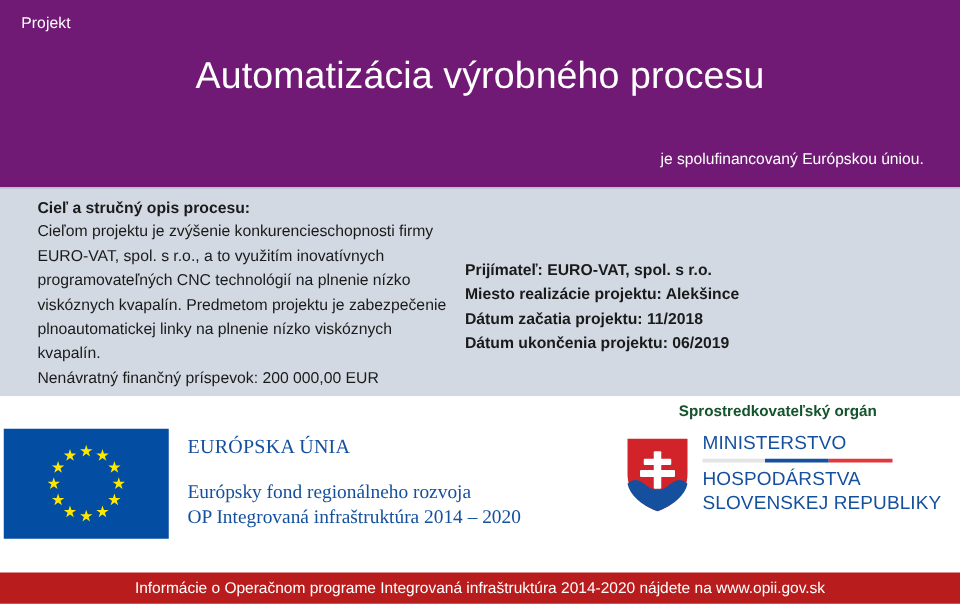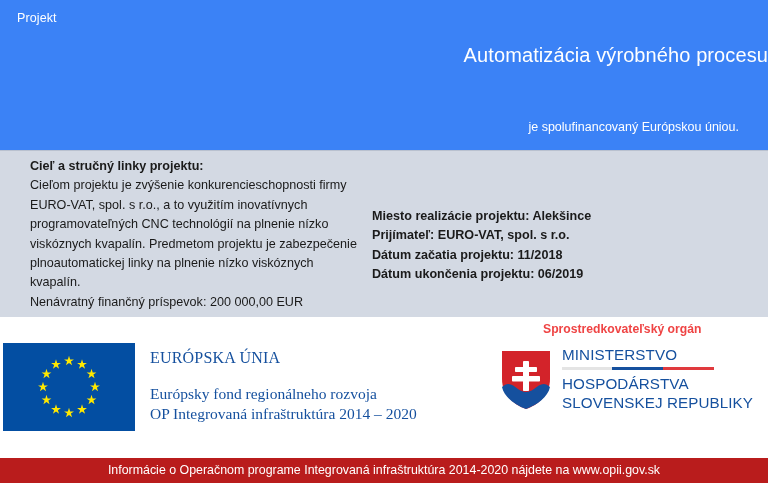--- a/index.html
+++ b/index.html
@@ -14,37 +14,37 @@
     overflow: hidden;
     position: relative;
   }
 
   
   .header {
     position: absolute;
     left: 0; top: 0;
     width: 768px;
     height: 150px;
-    background: #3b82f6;
+    background: #701a75;
     color: #ffffff;
     overflow: hidden;
   }
   .header-eyebrow {
     position: absolute;
     left: 17px; top: 11px;
     font-size: 12.5px;
     letter-spacing: 0.1px;
     color: #ffffff;
   }
   .header-title {
     position: absolute;
     left: 0; top: 44px;
     width: 768px;
-    text-align: right;
-    font-size: 20px;
+    text-align: center;
+    font-size: 30px;
     font-weight: 400;
     color: #ffffff;
     letter-spacing: 0.1px;
   }
   .header-subtitle {
     position: absolute;
     right: 29px; top: 120px;
     font-size: 12.5px;
     color: #ffffff;
     text-align: right;
@@ -102,21 +102,21 @@
     width: 768px;
     height: 141px;
     background: #ffffff;
   }
 
   .sprostred-label {
     position: absolute;
     left: 543px; top: 5px;
     font-size: 12.2px;
     font-weight: bold;
-    color: #ef4444;
+    color: #14532d;
     white-space: nowrap;
   }
 
   
   .eu-logo {
     position: absolute;
     left: 3px; top: 26px;
     width: 480px;
     height: 88px;
   }
@@ -212,28 +212,28 @@
 <div class="header">
   <div class="header-eyebrow">Projekt</div>
   <div class="header-title">Automatizácia výrobného procesu</div>
   <div class="header-subtitle">je spolufinancovaný Európskou úniou.</div>
 </div>
 
 <div class="body-panel">
   <div class="body-topline"></div>
 
   <div class="col-left">
-    <p class="lead">Cieľ a stručný linky projektu:</p>
+    <p class="lead">Cieľ a stručný opis procesu:</p>
     <p class="desc">Cieľom projektu je zvýšenie konkurencieschopnosti firmy EURO-VAT, spol. s r.o., a to využitím inovatívnych programovateľných CNC technológií na plnenie nízko viskóznych kvapalín. Predmetom projektu je zabezpečenie plnoautomatickej linky na plnenie nízko viskóznych kvapalín.</p>
     <p class="tail">Nenávratný finančný príspevok: 200 000,00 EUR</p>
   </div>
 
   <div class="col-right">
+    <p>Prijímateľ: EURO-VAT, spol. s r.o.</p>
     <p>Miesto realizácie projektu: Alekšince</p>
-    <p>Prijímateľ: EURO-VAT, spol. s r.o.</p>
     <p>Dátum začatia projektu: 11/2018</p>
     <p>Dátum ukončenia projektu: 06/2019</p>
   </div>
 </div>
 
 <div class="logo-band">
 
   <div class="sprostred-label">Sprostredkovateľský orgán</div>
 
   <div class="eu-logo">

